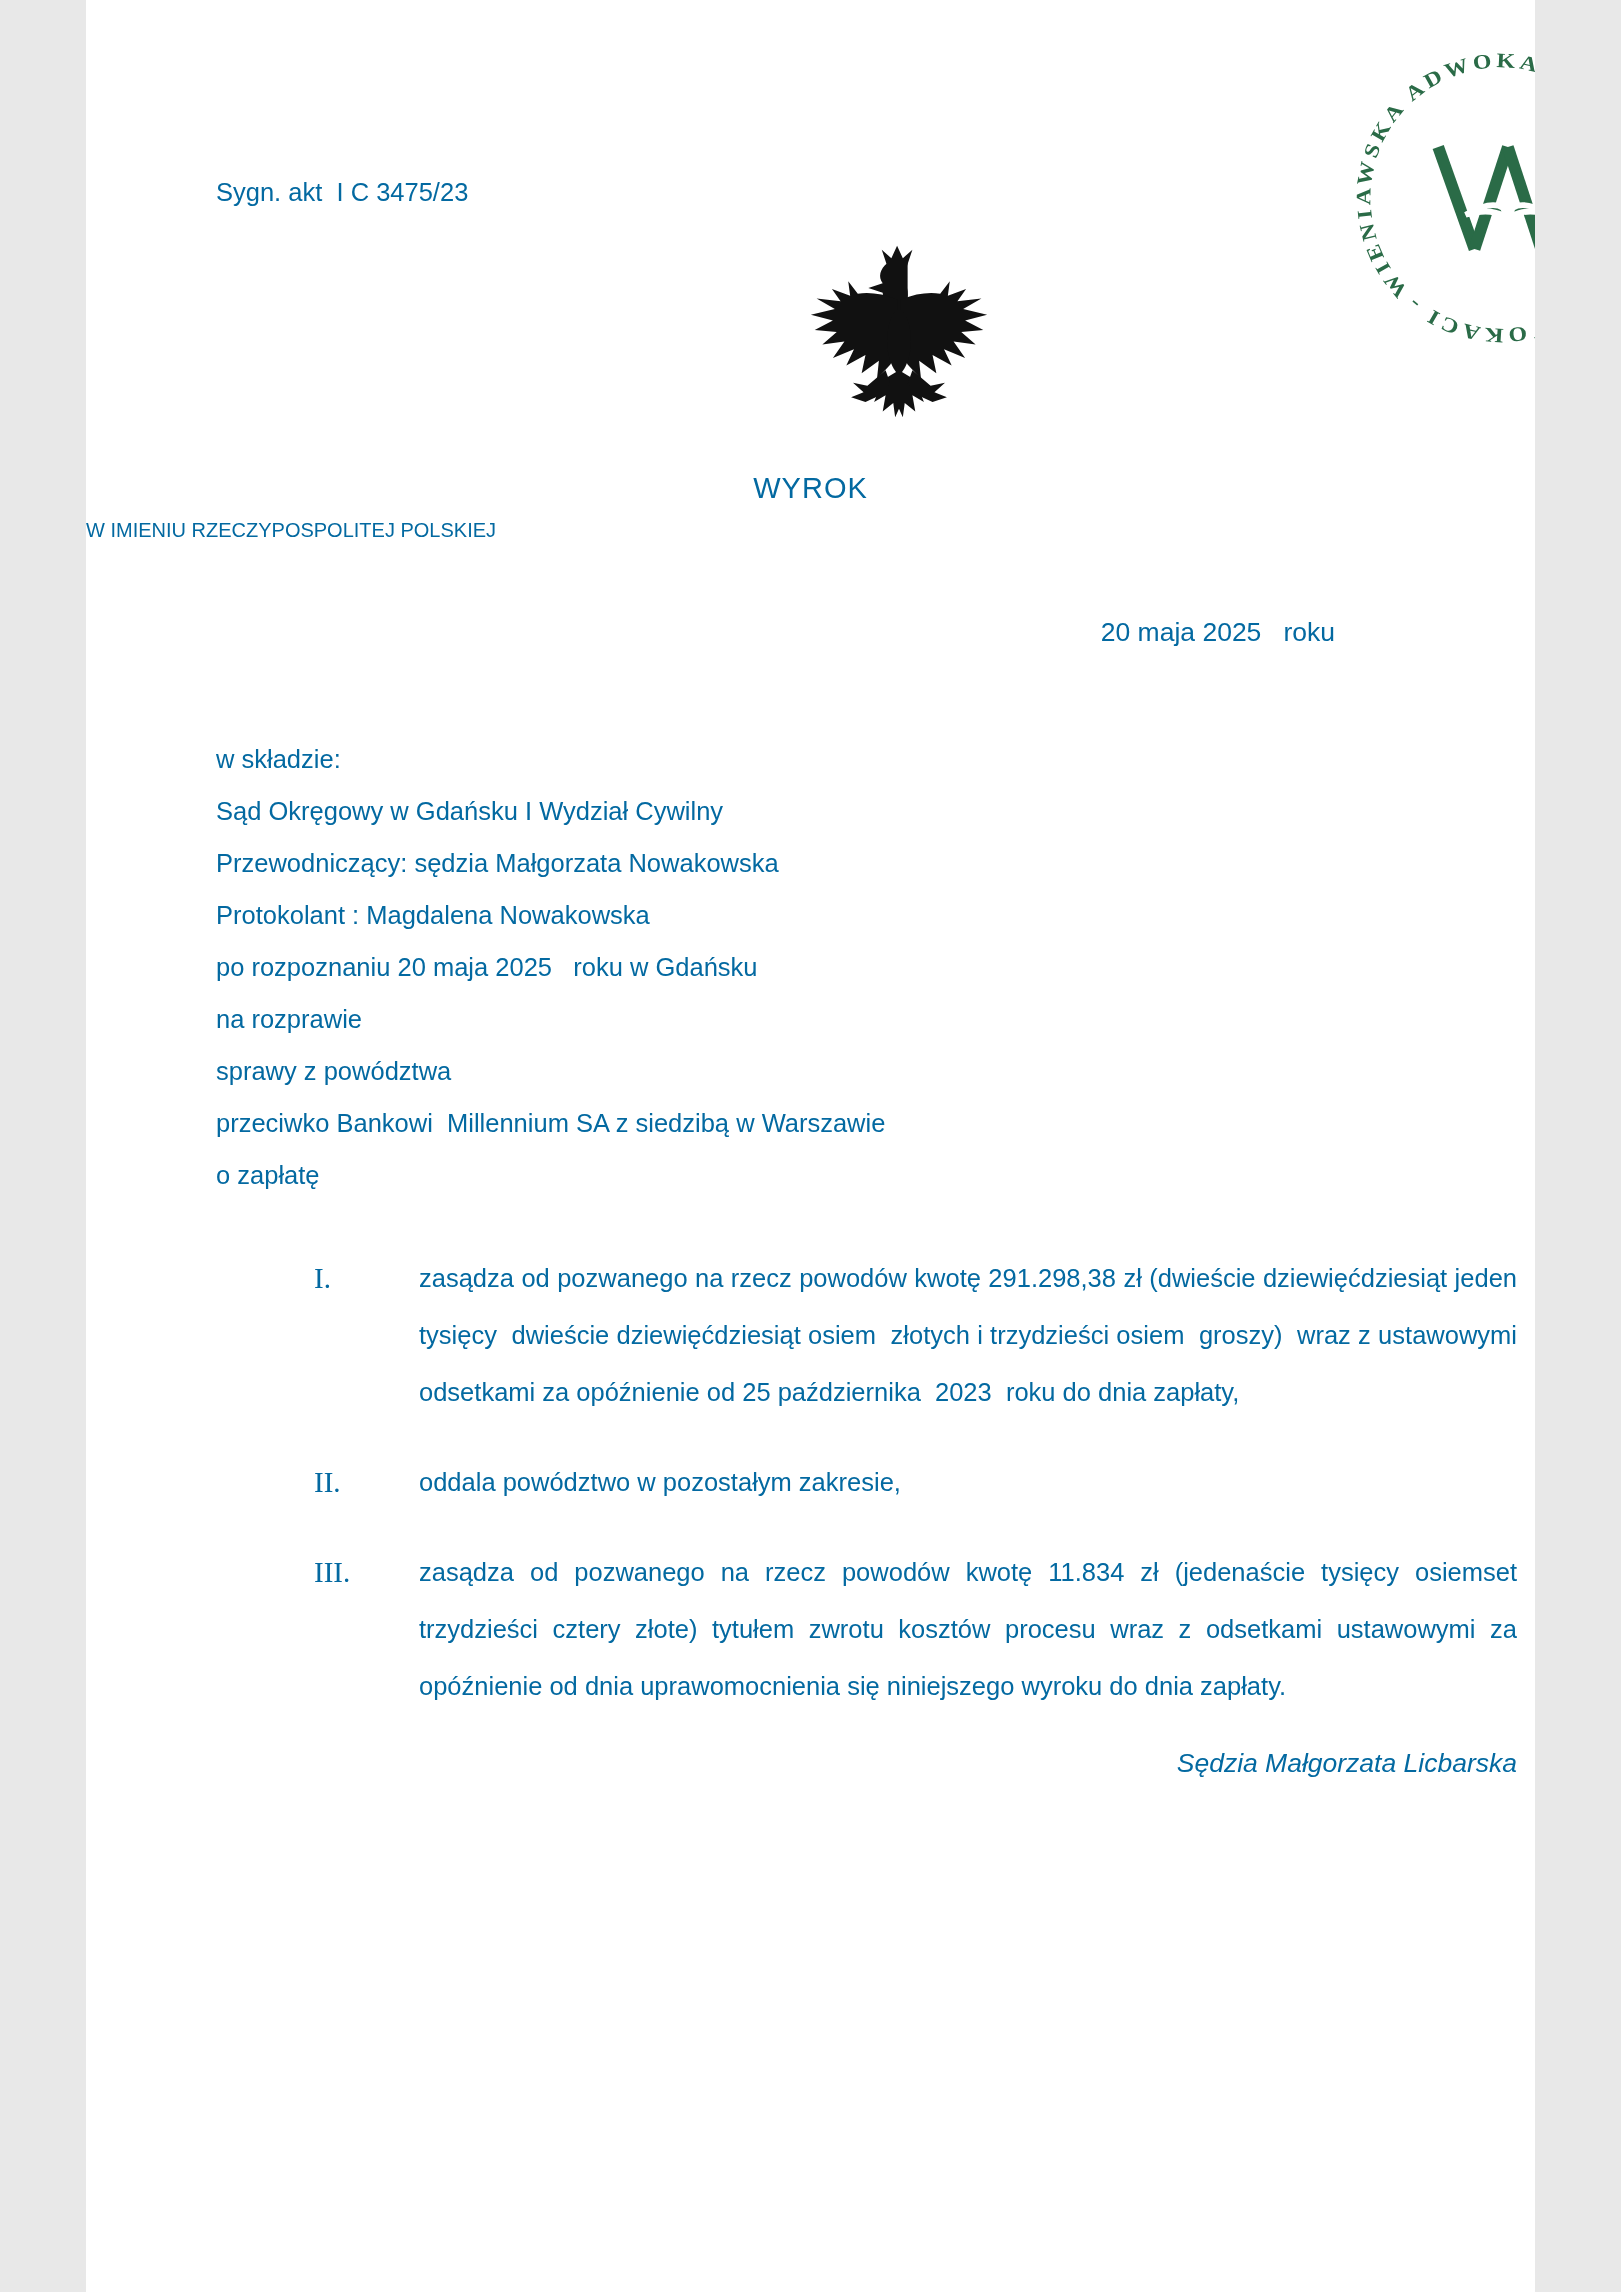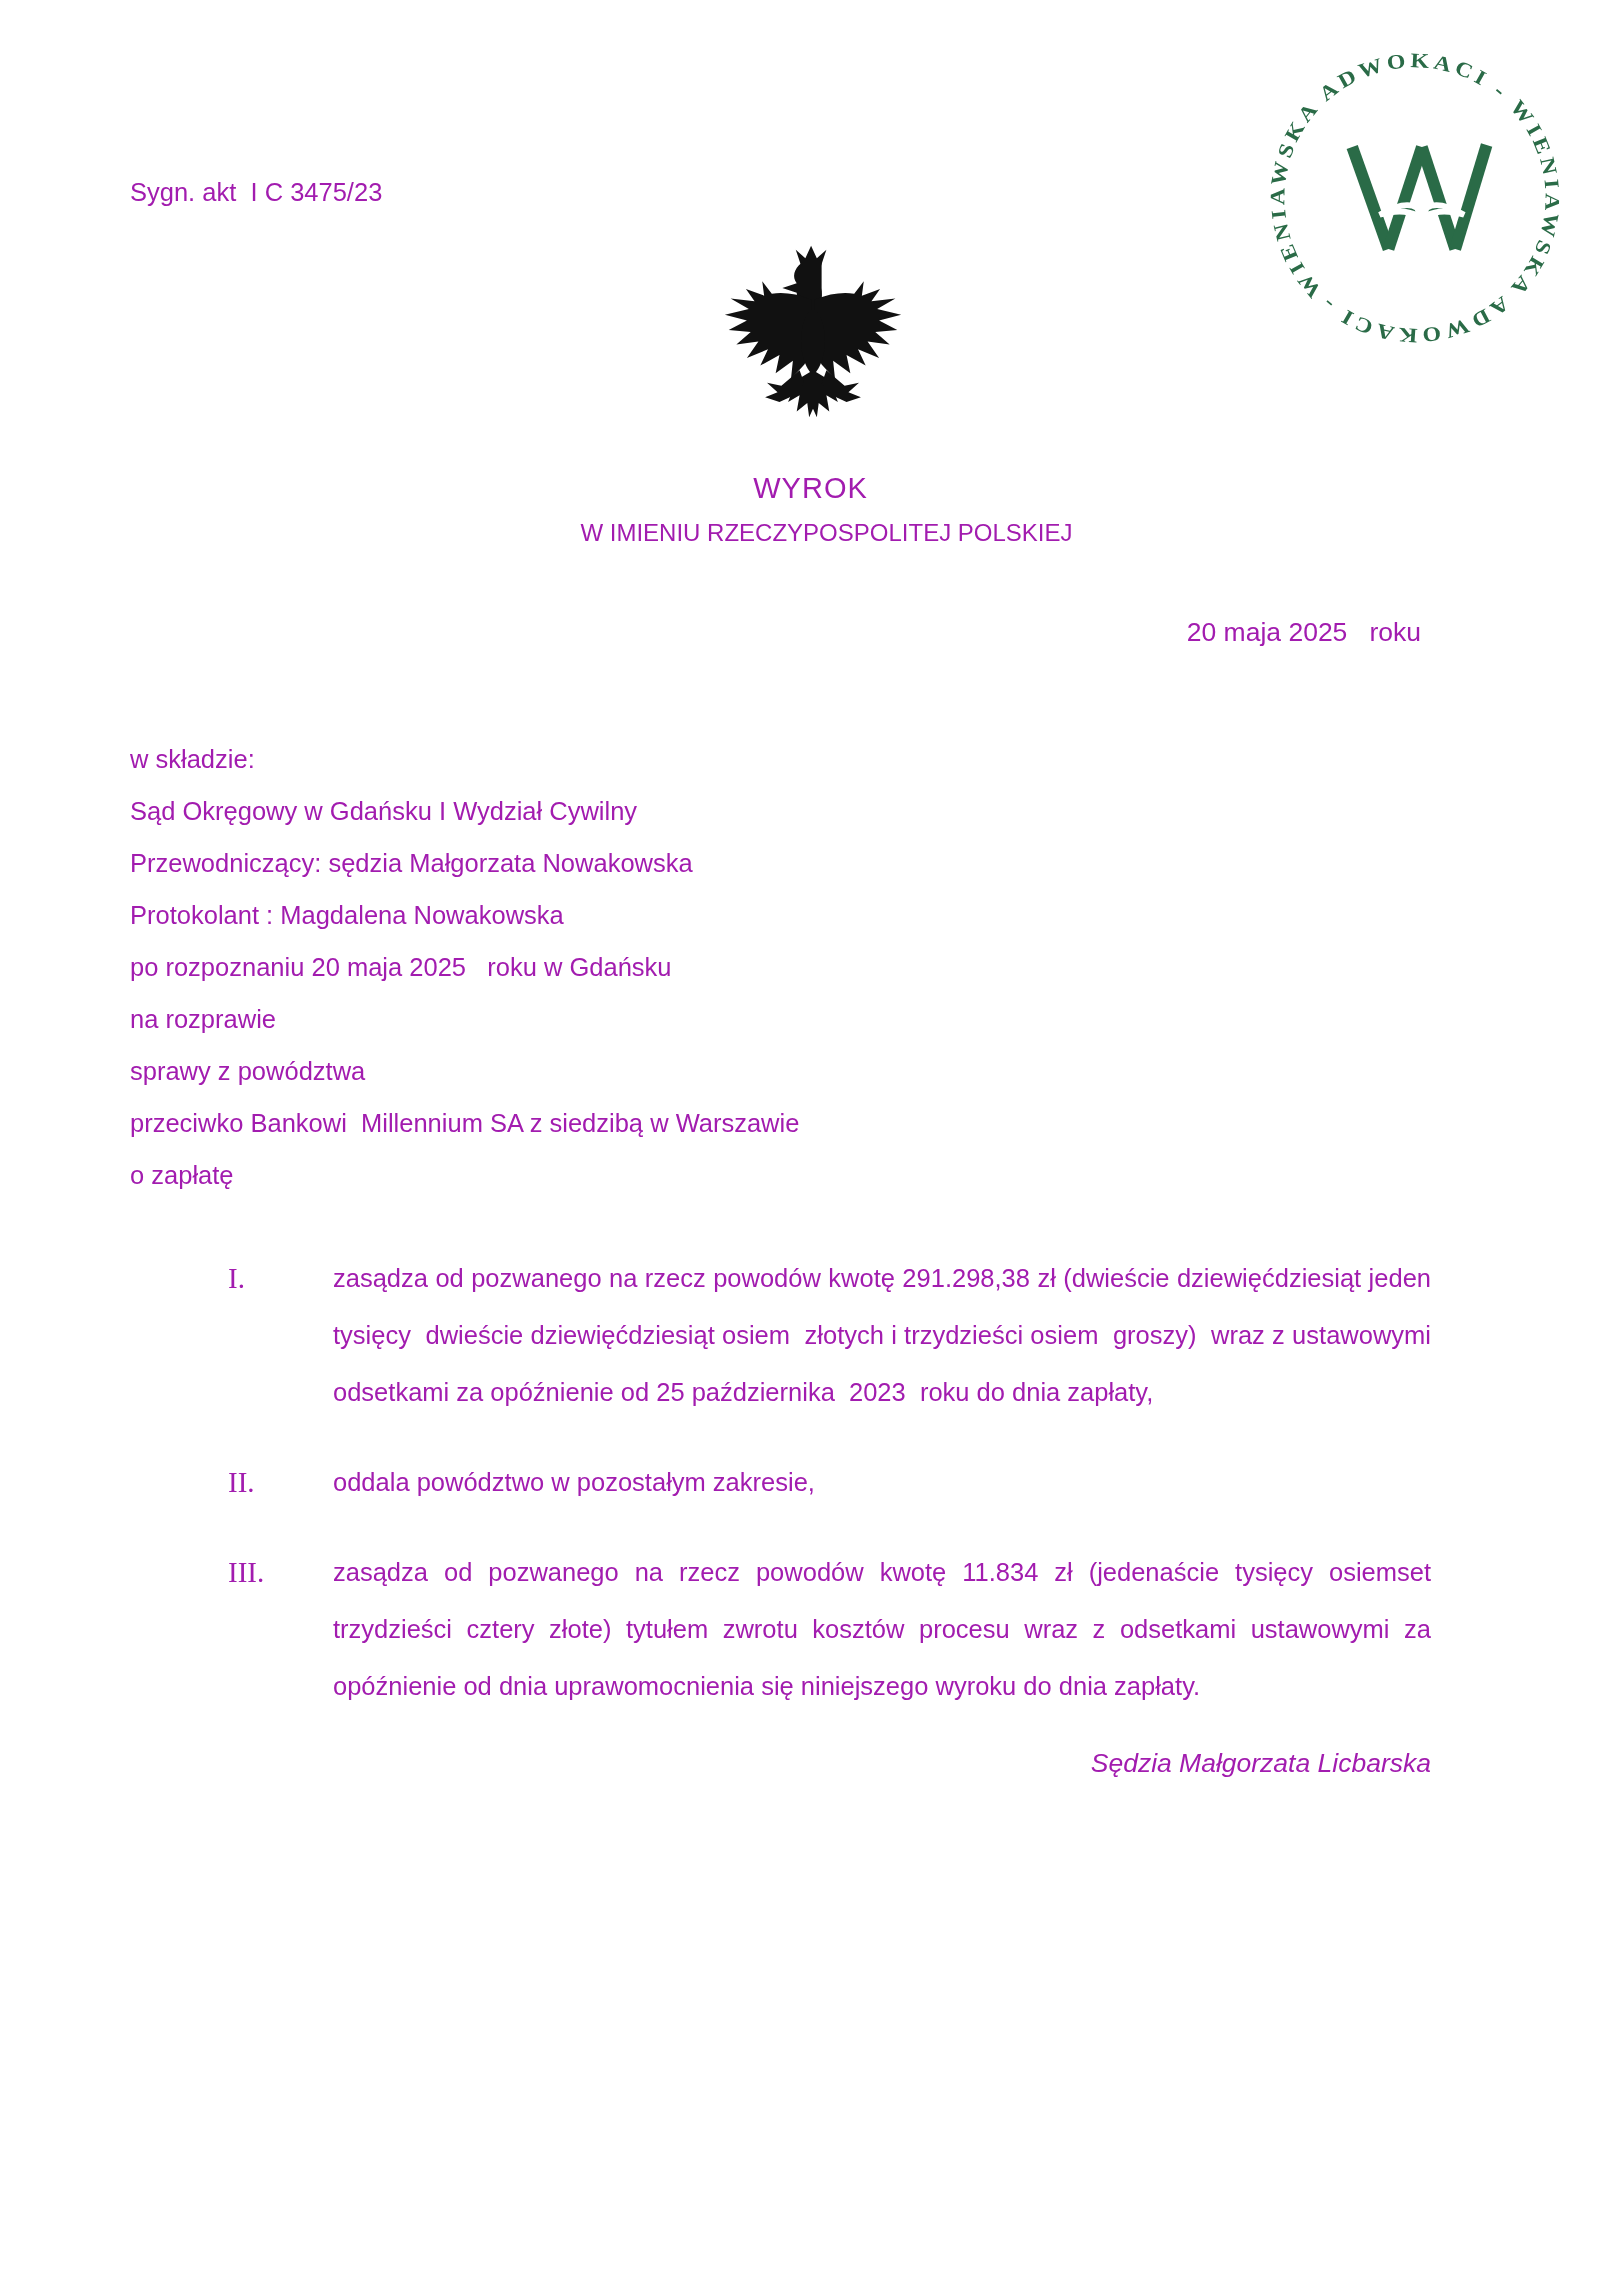--- a/index.html
+++ b/index.html
@@ -1,22 +1,22 @@
 <!DOCTYPE html>
 <html><head>
 <meta charset="utf-8">
 <style>
   html,body{margin:0;padding:0;background:#e8e8e8;}
   .page{
     position:relative;
-    width:1621px;height:2293px;
+    width:1449px;height:2293px;
     margin:0 auto;
     background:#ffffff;
     font-family:"Liberation Sans", sans-serif;
-    color:#a21caf;
+    color:#0369a1;
     overflow:hidden;
   }
   .sygn{
     position:absolute;left:130px;top:178px;
     font-size:25.5px;white-space:pre;
   }
   .stamp{
     position:absolute;left:1258px;top:41px;width:314px;height:314px;
   }
   .stamp svg{display:block;width:100%;height:100%;}
@@ -29,21 +29,21 @@
   .eagle{
     position:absolute;left:722px;top:245px;width:182px;height:198px;
   }
   .eagle svg{display:block;width:100%;height:100%;}
   .title{
     position:absolute;left:0;top:472px;width:100%;
     text-align:center;font-size:29px;letter-spacing:1px;
   }
   .subtitle{
     position:absolute;left:0;top:519px;width:100%;
-    text-align:center;font-size:24px;margin-left:16px;
+    font-size:20px;
   }
   .date-line{
     position:absolute;right:200px;top:617px;
     font-size:26.5px;white-space:pre;
   }
   .court{
     position:absolute;left:130px;top:733px;width:1301px;
     font-size:25.5px;line-height:52px;
   }
   .court-line{white-space:pre;}

